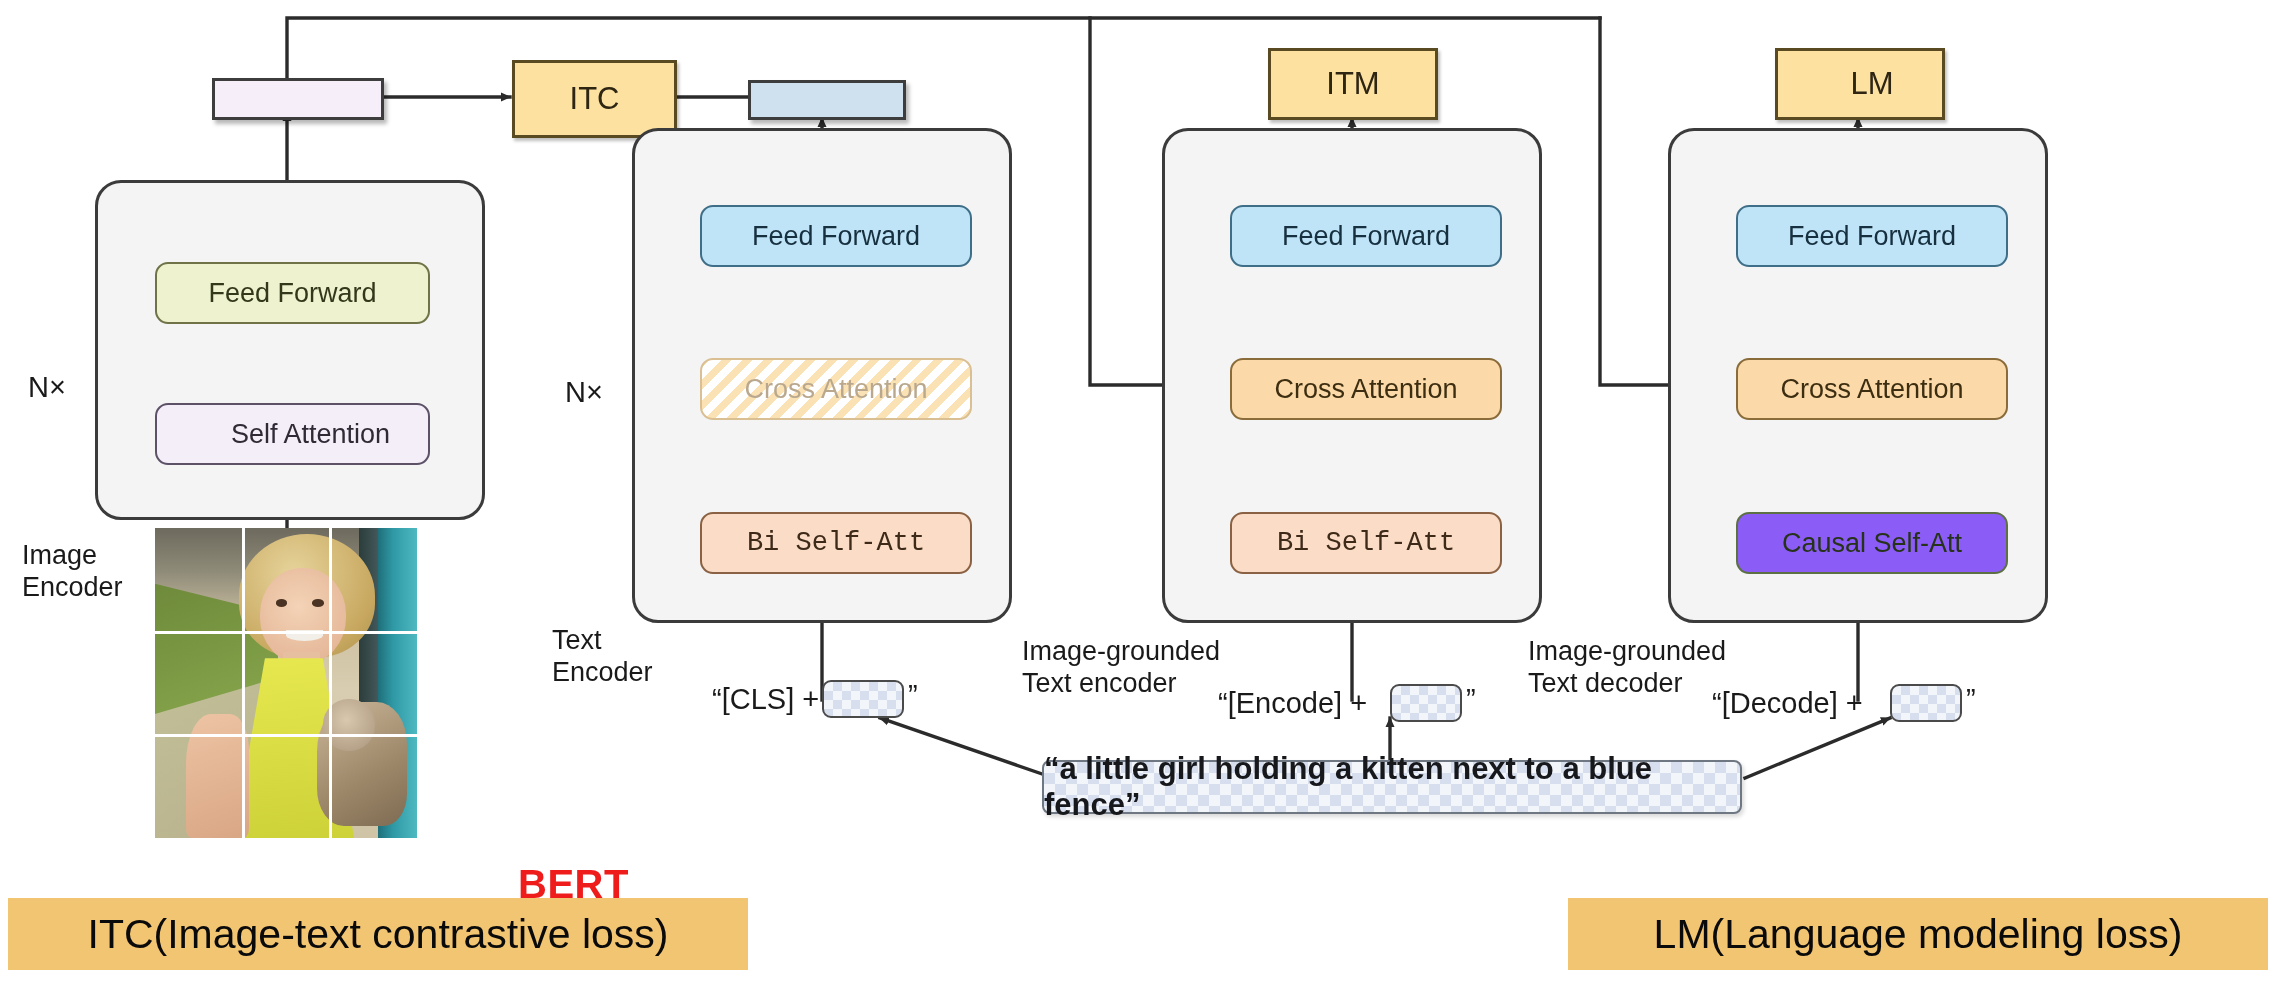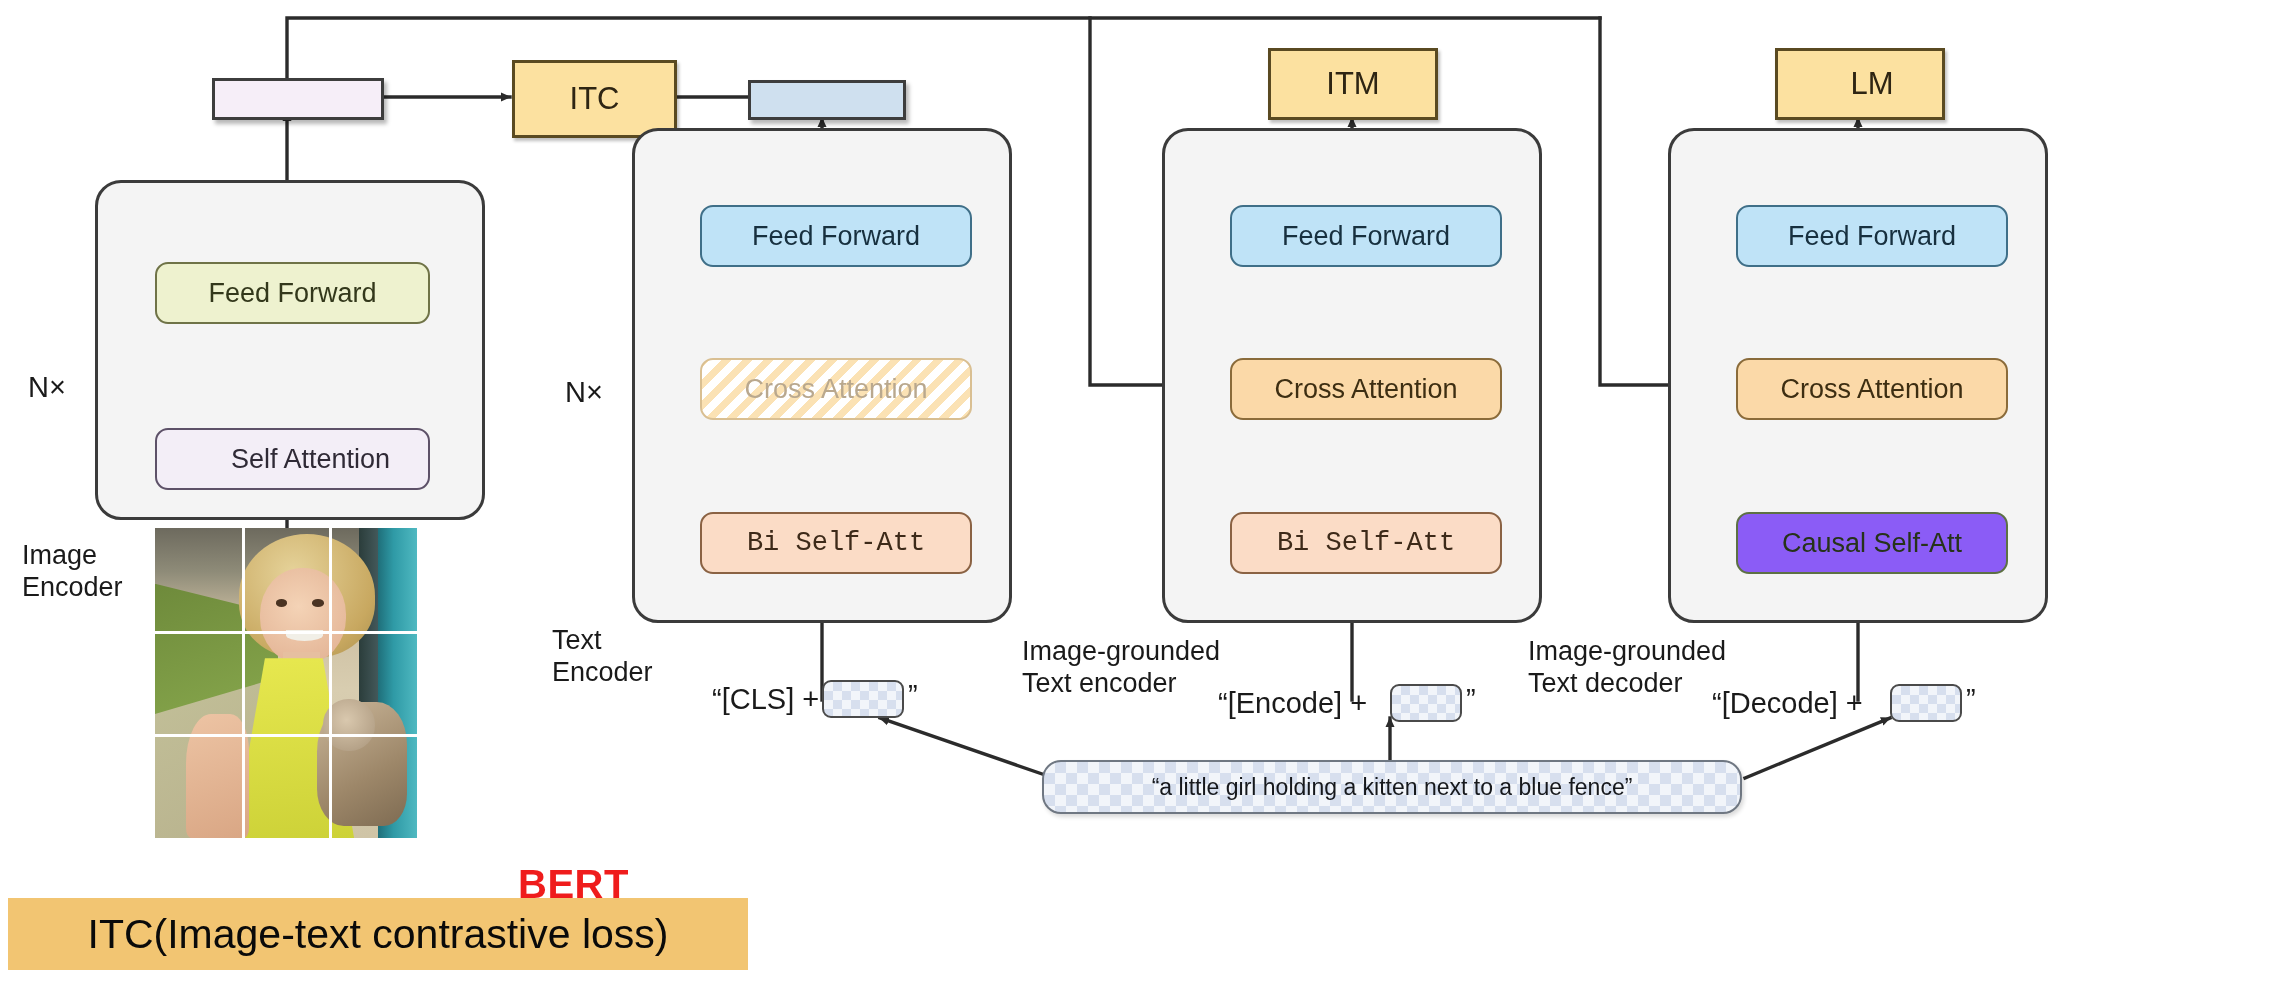--- a/index.html
+++ b/index.html
@@ -41,28 +41,28 @@
   .bert{position:absolute;color:#ef1c1c;font-size:40px;font-weight:bold;letter-spacing:.5px;margin-top:26px;}
 
   
   .chip{position:absolute;box-sizing:border-box;border:2.5px solid #4a4a4a;border-radius:9px;
         background-color:#f2f5fa;
         background-image:
           linear-gradient(45deg,#d7dfee 25%,transparent 25%,transparent 75%,#d7dfee 75%),
           linear-gradient(45deg,#d7dfee 25%,transparent 25%,transparent 75%,#d7dfee 75%);
         background-size:18px 18px;background-position:0 0,9px 9px;}
 
-  .caption{position:absolute;box-sizing:border-box;border:2.5px solid #6f7782;border-radius:19px;
-        display:flex;align-items:center;justify-content:center;font-size:23px;color:#16181c;
+  .caption{position:absolute;box-sizing:border-box;border:2.5px solid #6f7782;border-radius:8px;
+        display:flex;align-items:center;justify-content:center;font-size:31px;color:#16181c;
         background-color:#f2f5fa;
         background-image:
           linear-gradient(45deg,#d7dfee 25%,transparent 25%,transparent 75%,#d7dfee 75%),
           linear-gradient(45deg,#d7dfee 25%,transparent 25%,transparent 75%,#d7dfee 75%);
         background-size:22px 22px;background-position:0 0,11px 11px;
-        box-shadow:2px 3px 4px rgba(0,0,0,.15);}
+        box-shadow:2px 3px 4px rgba(0,0,0,.15);font-weight:bold;}
 
   
   .legend{position:absolute;background:#f2c572;display:flex;align-items:center;
           justify-content:center;font-size:41px;color:#0a0a0a;white-space:nowrap;}
 
   
   .photo{position:absolute;overflow:hidden;}
   .photo .sky{position:absolute;inset:0;background:
       linear-gradient(180deg,#6d6a5e 0%,#8e8b78 14%,#cdbfa2 30%,#d8cdb0 52%,#cfc4a6 100%);}
   .photo .grass{position:absolute;left:0;top:18%;width:47%;height:82%;
@@ -206,21 +206,21 @@
     </svg>
   <svg class="plus" style="position:absolute;left:1836px;top:440px;width:44px;height:44px;" viewBox="0 0 44 44">
       <circle cx="22" cy="22" r="17" fill="#c9c9c9" stroke="#2b2b2b" stroke-width="3"></circle>
       <path d="M22,6 L22,38 M6,22 L38,22" stroke="#2b2b2b" stroke-width="3"></path>
     </svg>
 
   <div class="blk module" style="left:95px;top:180px;width:390px;height:340px;"></div>
 
   <div class="blk op ff-yellow" style="left:155px;top:262px;width:275px;height:62px;">Feed Forward</div>
 
-  <div class="blk op selfatt-purple" style="left:155px;top:428px;width:275px;height:62px;padding-left:36px;">Self Attention</div>
+  <div class="blk op selfatt-purple" style="left:155px;top:403px;width:275px;height:62px;padding-left:36px;">Self Attention</div>
 
   <div class="bar purple" style="position:absolute;left:212px;top:78px;width:166px;height:36px;"></div>
 
   <div class="lbl nx" style="left:28px;top:370px;">N×</div>
 
   <div class="lbl" style="left:22px;top:540px;">Image
 Encoder</div>
 
   <div class="photo" style="left:155px;top:528px;width:262px;height:310px;">
     <div class="sky"></div>
@@ -297,14 +297,15 @@
 
   <div class="lbl" style="left:1712px;top:686px;font-size:29px;">“[Decode] +</div>
   <div class="chip" style="left:1890px;top:684px;width:72px;height:38px;"></div>
   <div class="lbl" style="left:1966px;top:682px;font-size:29px;">”</div>
 
   <div class="caption" style="left:1042px;top:760px;width:700px;height:54px;">“a little girl holding a kitten next to a blue fence”</div>
 
   <div class="bert" style="left:518px;top:836px;">BERT</div>
 
   <div class="legend" style="left:8px;top:898px;width:740px;height:72px;">ITC(Image-text contrastive loss)</div>
+  <div class="legend" style="left:1568px;top:898px;width:700px;height:72px;">LM(Language modeling loss)</div>
 
 </div>
 
 </body></html>

